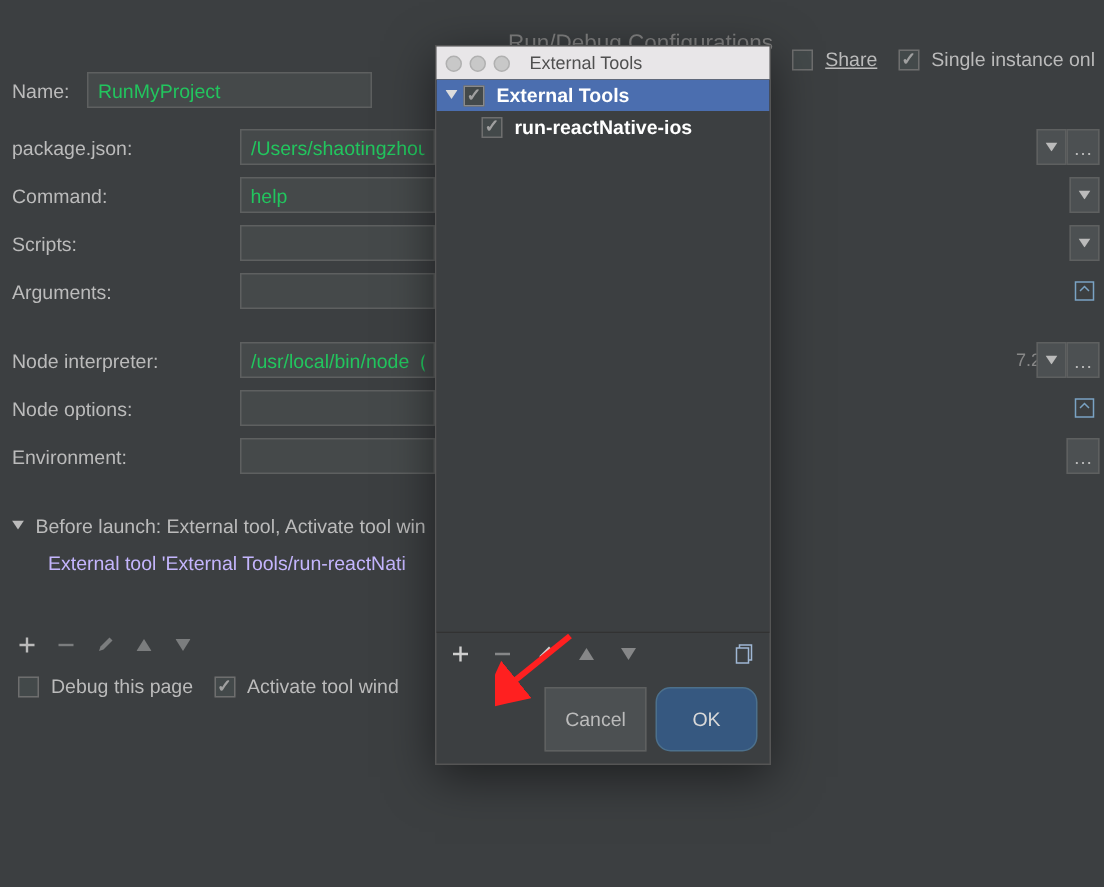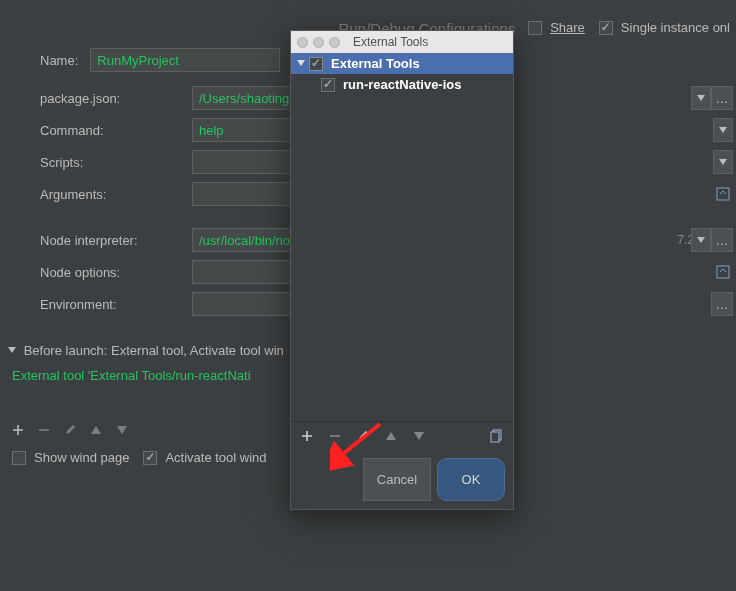--- a/index.html
+++ b/index.html
@@ -2,52 +2,52 @@
 <html><head>
 <meta charset="utf-8">
 <style>
   * { box-sizing: border-box; margin: 0; padding: 0; font-family: -apple-system, BlinkMacSystemFont, "Segoe UI", sans-serif; font-size: 13px; }
   body { background: #3c3f41; color: #bbbbbb; width: 736px; height: 591px; overflow: hidden; position: relative; }
 
   .window-title { color: #808080; padding: 20px 0 8px 118px; font-size: 15px; text-align: center; }
 
   .form-section { padding: 2px 8px; }
   .row { display: flex; align-items: center; margin-bottom: 6px; gap: 8px; min-height: 26px; }
-  .label { color: #bbbbbb; white-space: nowrap; margin-left: 32px; }
+  .label { color: #bbbbbb; white-space: nowrap; }
   .label-col { width: 140px; flex-shrink: 0; }
   .input-text {
     background: #45494a; border: 1px solid #5e6060; color: #22c55e;
     padding: 3px 6px; height: 24px; flex: 1; margin-left: 4px;
   }
   .name-input { width: 190px; flex: 0 0 auto; }
 
   .chk { width: 14px; height: 14px; border: 1px solid #6e6e6e; background: #43494a; display: inline-block; position: relative; vertical-align: middle; margin-right: 4px; flex-shrink:0;}
   .chk.checked::after { content: "✓"; position: absolute; left: 1px; top: -2px; color: #a0a0a0; font-size: 12px; font-weight: bold; }
   .chk-label { color: #bbbbbb; display: inline-flex; align-items: center; gap: 4px; }
 
-  .top-right-opts { position: absolute; right: 6px; top: 20px; display: flex; align-items: center; gap: 14px; padding-left: 16px; }
+  .top-right-opts { position: absolute; right: 6px; top: 32px; display: flex; align-items: center; gap: 14px; padding-left: 16px; }
   .underline { text-decoration: underline; }
 
   .drop-btn { width: 20px; height: 24px; background: #4c5052; border: 1px solid #5e6060; display:flex; align-items:center; justify-content:center;}
   .drop-btn svg { width: 8px; height: 6px; }
   .tri-down { fill: #bbbbbb; }
 
   .ellipsis-btn { width: 22px; height: 24px; background: #4c5052; border: 1px solid #5e6060; color:#bbb; display:flex;align-items:center;justify-content:center;}
 
   .icon-btn { width:20px; height:24px; display:flex; align-items:center; justify-content:center; }
   .right-pad { position:absolute; right:3px; display:flex; gap:0;}
 
   .group-gap { height: 14px; }
 
   .before-launch { padding: 4px 8px; }
   .bl-arrow { display:inline-block; margin-right:4px; }
   .bl-arrow svg { width:8px; height:8px; }
   .bl-header { color:#bbbbbb; }
   .bl-list { background:#3c3f41; margin-top:4px; height:56px; padding:4px 0; }
-  .bl-item { padding:2px 4px; color:#22c55e; }
+  .bl-item { padding:2px 4px; color:#c4b5fd;margin-left:20px; }
 
   .toolbar { display:flex; gap:10px; align-items:center; padding:4px 2px; }
   .tb-icon { width:16px; height:16px; display:flex;align-items:center;justify-content:center; color:#bbbbbb; }
   .dim { opacity:0.5; }
 
   .bottom-opts { display:flex; gap:14px; align-items:center; padding:8px 4px; }
 
   
   .modal {
     position: absolute; left: 290px; top: 30px; width: 224px; height: 480px;
@@ -229,21 +229,21 @@
     <div class="tb-icon dim">
         <svg width="10" height="8" viewBox="0 0 10 8">
           <polygon fill="#bbbbbb" points="0,0 10,0 5,8"></polygon>
         </svg>
       </div>
   </div>
 
   <div class="bottom-opts">
     <label class="chk-label">
       <span class="chk"></span>
-      <span>Show wind page</span>
+      <span>Debug this page</span>
     </label>
     <label class="chk-label">
       <span class="chk checked"></span>
       <span>Activate tool wind</span>
     </label>
   </div>
 </div>
 
 <div class="modal">
   <div class="modal-titlebar">

